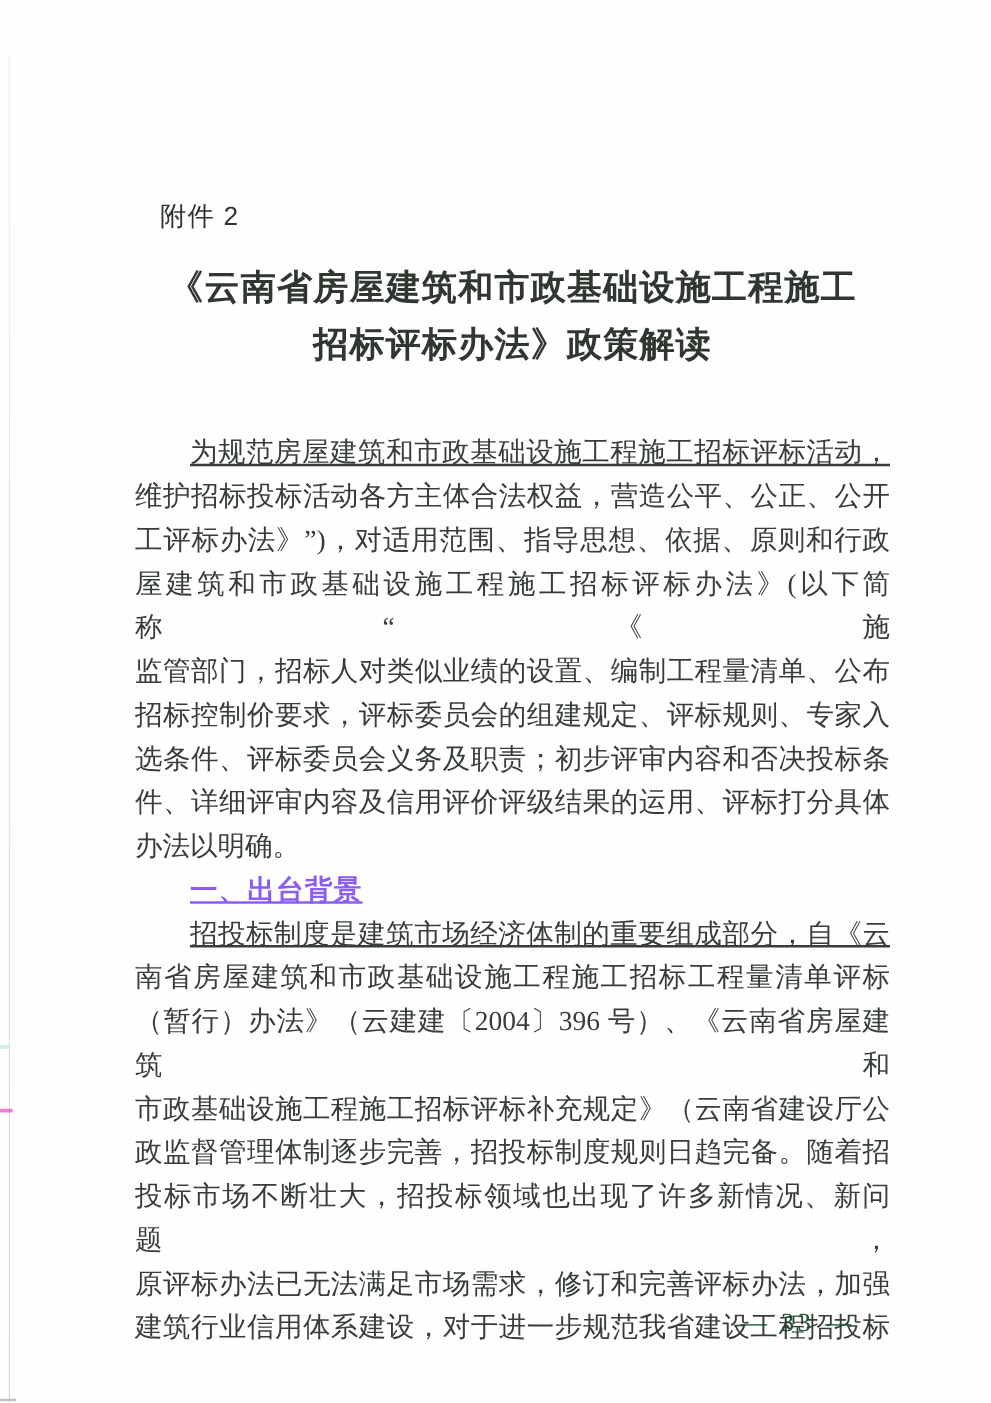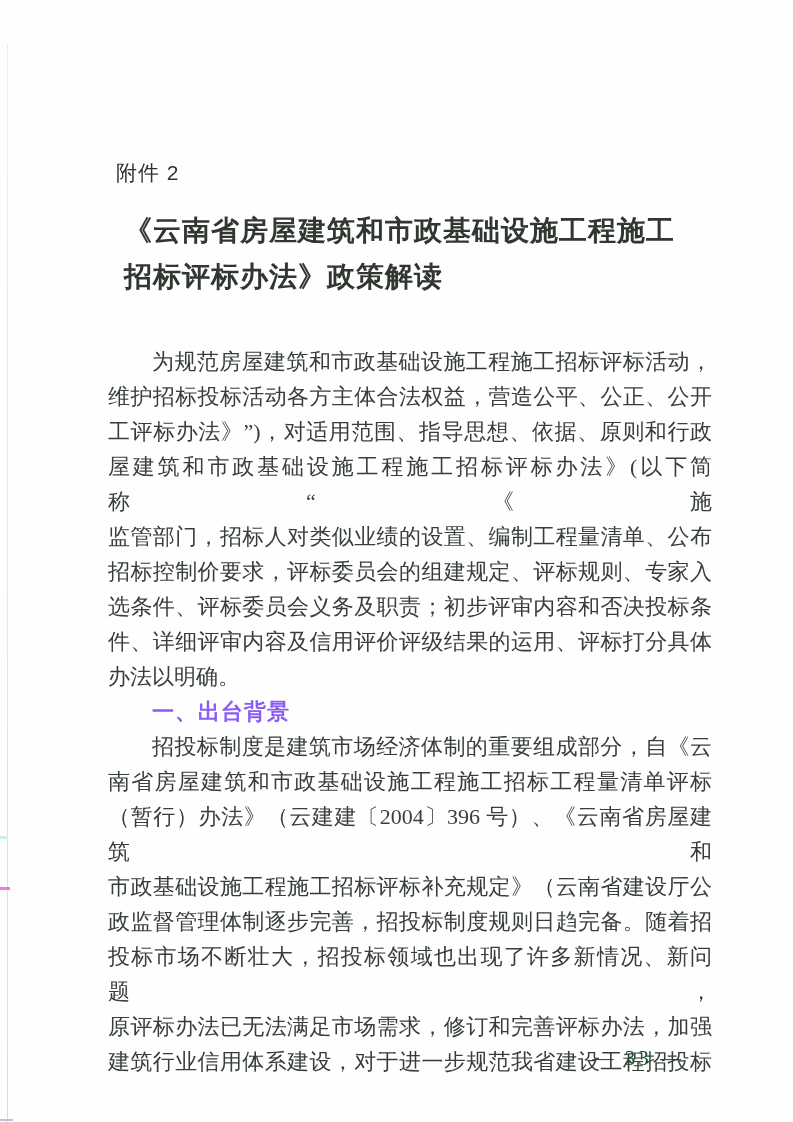--- a/index.html
+++ b/index.html
@@ -15,42 +15,43 @@
   
   .scan-vline {
     position: absolute; left: 7px; top: 44px; width: 1px; height: 1078px;
     background: linear-gradient(#ececee, #e3e6e7 55%, #d7dbde);
   }
   .scan-tick-pink { position: absolute; left: 0; top: 887px; width: 10px; height: 3px; background: #f063d2; opacity: .85; }
   .scan-tick-teal { position: absolute; left: 0; top: 836px; width: 8px; height: 3px; background: #cdeee6; }
   .scan-hline { position: absolute; left: 0; top: 1119px; width: 13px; height: 2px; background: #bcc3ca; }
 
   .attachment {
-    position: absolute; left: 116px; top: 159px;
+    position: absolute; left: 128px; top: 159px;
     font-family: "Liberation Sans", "DejaVu Sans", sans-serif;
     font-size: 21px; color: #2d332f; letter-spacing: 1px;
   }
 
   .title {
-    position: absolute; left: 124px; top: 208px; width: 604px;
+    position: absolute; left: 108px; top: 208px; width: 604px;
+    text-align: center;
     font-weight: bold;
     font-size: 28px; line-height: 46px;
     letter-spacing: 1px;
     color: #303630;
   }
 
   .body {
     position: absolute; left: 108px; top: 344px; width: 604px;
     font-size: 22px; line-height: 35px;
     color: #373e39;
   }
   .line { min-height: 35px; }
   .jl { text-align: justify; text-align-last: justify; text-justify: inter-character; }
   .ll { text-align: left; }
-  .indent { text-indent: 2em; }
+  .indent { text-indent: 2em; text-decoration: underline; }
   .heading {
     font-family: "Liberation Sans", "DejaVu Sans", sans-serif;
     font-weight: bold; color: #8b5cf6; letter-spacing: 1px;
     text-align: left; text-align-last: left;
   }
 
   .pageno {
     position: absolute; left: 108px; top: 1046px; width: 604px;
     box-sizing: border-box; padding-right: 28px;
     text-align: right;

